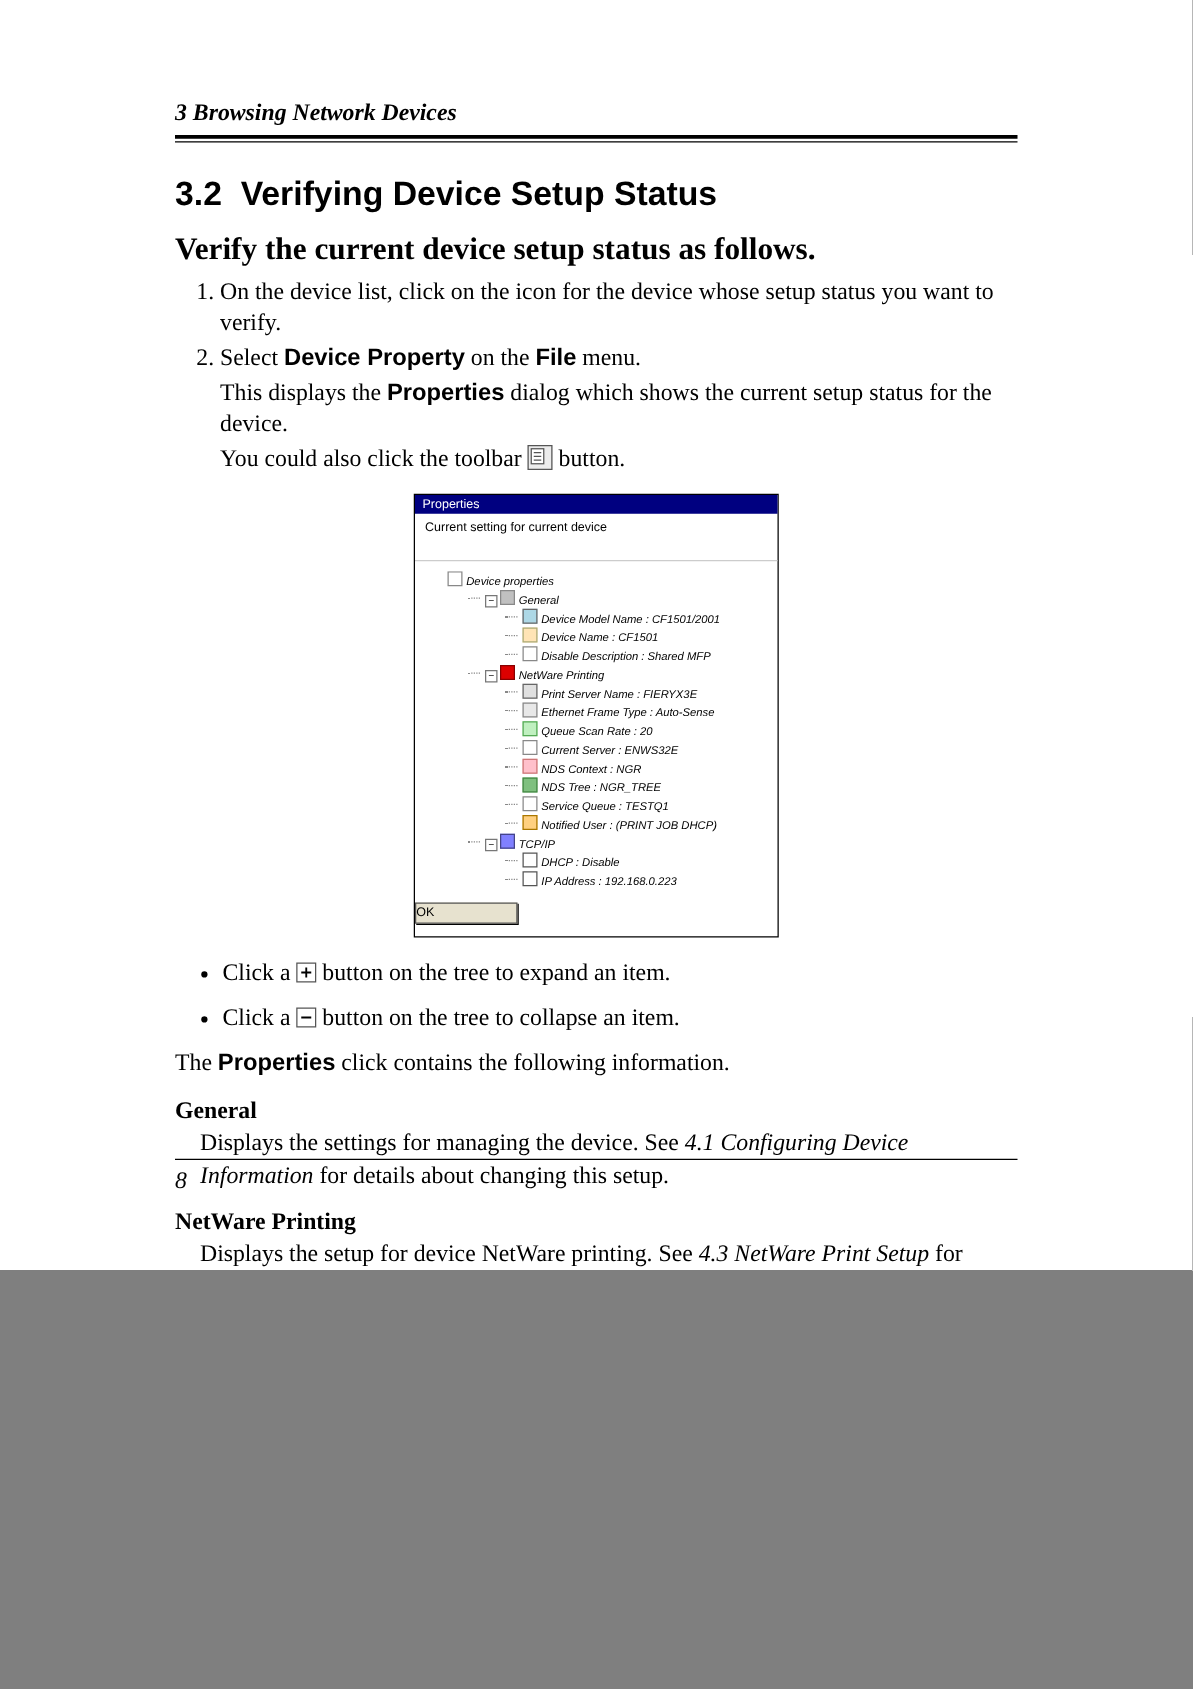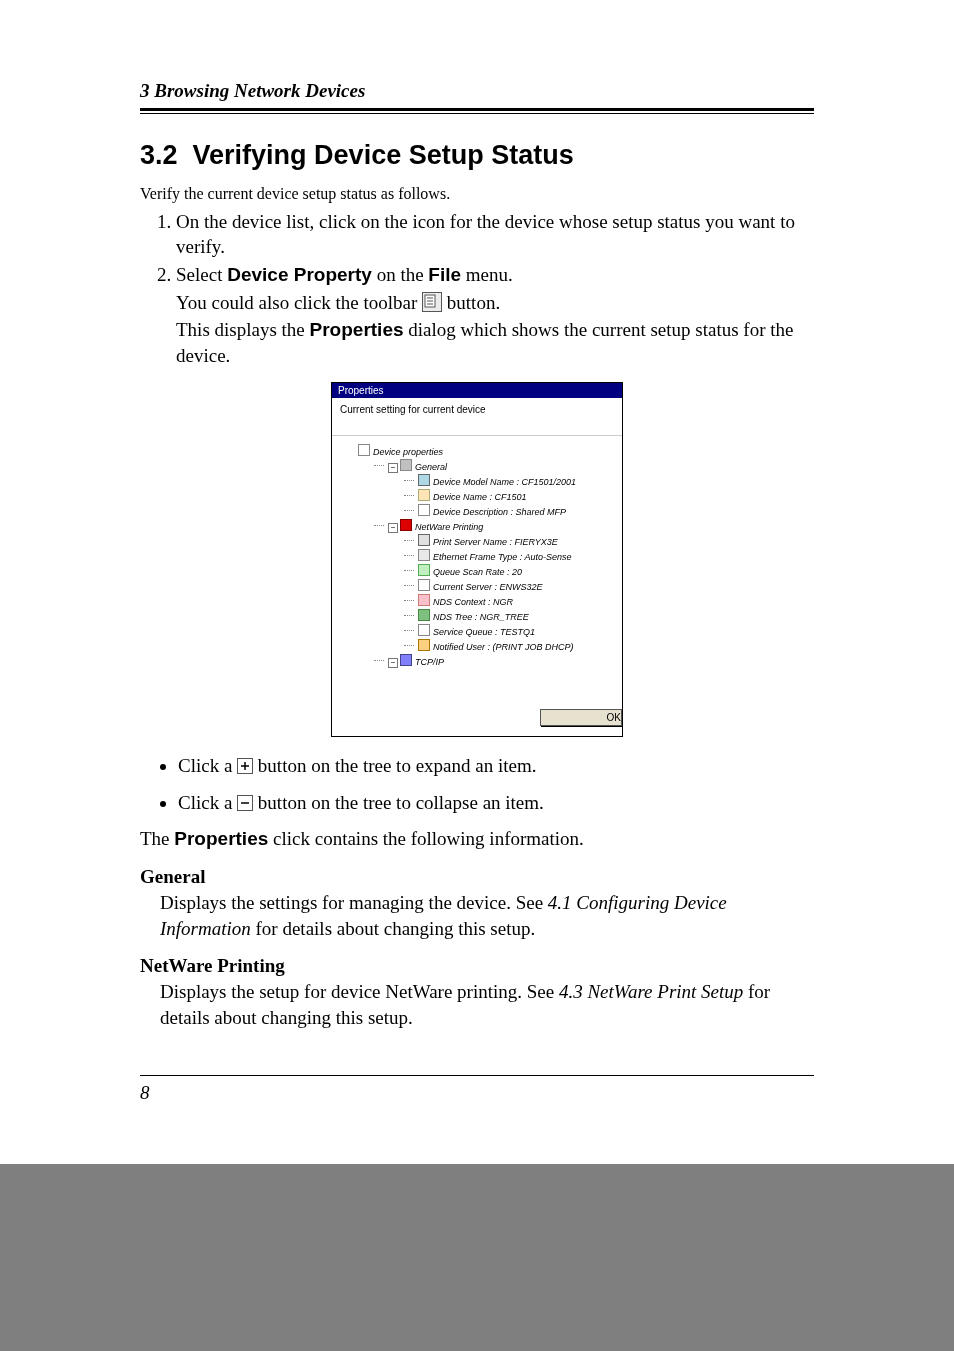--- a/index.html
+++ b/index.html
@@ -3,21 +3,21 @@
 <meta charset="utf-8">
 <style>
   html, body {
     margin: 0;
     padding: 0;
     background: #7f7f7f;
     font-family: "Times New Roman", Times, serif;
   }
   .page {
     width: 954px;
-    height: 1164px;
+    height: 1016px;
     background: #ffffff;
     margin: 0 auto;
     position: relative;
     box-sizing: border-box;
     padding: 80px 140px 40px 140px;
     color: #000;
   }
   .running-head {
     font-style: italic;
     font-weight: bold;
@@ -35,23 +35,24 @@
     margin-top: 2px;
     margin-bottom: 26px;
   }
   .section-title {
     font-family: Arial, Helvetica, sans-serif;
     font-weight: bold;
     font-size: 27px;
     margin: 0 0 12px 0;
   }
   .body-text {
-    font-size: 16px;
+    font-size: 25px;
     line-height: 1.35;
     margin: 0 0 4px 0;
+    font-weight: bold;
   }
   .ordered {
     font-size: 19px;
     line-height: 1.35;
     margin: 0 0 2px 0;
     padding-left: 36px;
   }
   .ordered li { margin-bottom: 2px; }
   .ordered .sub {
     display: block;
@@ -171,21 +172,21 @@
     border:1px solid #777;
     background:#fff;
     font-size:8px;
     line-height:7px;
     text-align:center;
     margin-right:2px;
     vertical-align:0;
   }
 
   .dialog .btn-row {
-    text-align: right;
+    text-align: left;
     padding: 4px 0 10px 0;
   }
   .dialog .ok-btn {
     display: inline-block;
     width: 80px;
     padding: 2px 0;
     font-size: 10px;
     background: #e7e2cf;
     border: 1px solid #555;
     box-shadow: 1px 1px 0 #000;
@@ -250,61 +251,66 @@
 
   <ol class="ordered">
     <li>
       <span>On the device list, click on the icon for the device whose setup status you want to verify.</span>
     </li>
     <li>
       <span>
         <span>Select </span><span class="bold-sans">Device Property</span><span> on the </span><span class="bold-sans">File</span><span> menu.</span>
       </span>
       <span class="sub">
+        <span>This displays the </span><span class="bold-sans">Properties</span><span> dialog which shows the current setup status for the device.</span>
+      </span>
+      <span class="sub">
         <span>You could also click the toolbar </span><span class="inline-icon"><svg viewBox="0 0 18 18">
               <rect x="2" y="2" width="10" height="12" fill="#fff" stroke="#555"></rect>
               <line x1="4" y1="5" x2="10" y2="5" stroke="#555"></line>
               <line x1="4" y1="8" x2="10" y2="8" stroke="#555"></line>
               <line x1="4" y1="11" x2="10" y2="11" stroke="#555"></line>
             </svg></span><span> button.</span>
-      </span>
-      <span class="sub">
-        <span>This displays the </span><span class="bold-sans">Properties</span><span> dialog which shows the current setup status for the device.</span>
       </span>
     </li>
   </ol>
 
   <div class="figure-wrap">
     <div class="dialog">
       <div class="titlebar">Properties</div>
       <div class="subtitle">Current setting for current device</div>
       <div class="tree-shell">
         <ul class="tree">
           <li><span class="node-icon ic-root"></span><span>Device properties</span>
             <ul>
               <li><span class="exp">−</span><span class="node-icon ic-folder"></span><span>General</span>
                 <ul>
                   <li><span class="node-icon ic-monitor"></span><span>Device Model Name : CF1501/2001</span></li>
                   <li><span class="node-icon ic-tag"></span><span>Device Name : CF1501</span></li>
-                  <li><span class="node-icon ic-text"></span><span>Device Description : Shared MFP</span></li>
+                  <li><span class="node-icon ic-text"></span><span>Disable Description : Shared MFP</span></li>
                 </ul>
               </li>
               <li><span class="exp">−</span><span class="node-icon ic-netware"></span><span>NetWare Printing</span>
                 <ul>
                   <li><span class="node-icon ic-printer"></span><span>Print Server Name : FIERYX3E</span></li>
                   <li><span class="node-icon ic-frame"></span><span>Ethernet Frame Type : Auto-Sense</span></li>
                   <li><span class="node-icon ic-queue"></span><span>Queue Scan Rate : 20</span></li>
                   <li><span class="node-icon ic-server"></span><span>Current Server : ENWS32E</span></li>
                   <li><span class="node-icon ic-ctx"></span><span>NDS Context : NGR</span></li>
                   <li><span class="node-icon ic-tree"></span><span>NDS Tree : NGR_TREE</span></li>
                   <li><span class="node-icon ic-svc"></span><span>Service Queue : TESTQ1</span></li>
                   <li><span class="node-icon ic-user"></span><span>Notified User : (PRINT JOB DHCP)</span></li>
                 </ul>
               </li>
               <li><span class="exp">−</span><span class="node-icon ic-tcp"></span><span>TCP/IP</span>
+                <ul>
+                  <li><span class="node-icon ic-row"></span><span>DHCP : Disable</span></li>
+                  <li><span class="node-icon ic-row"></span><span>IP Address : 192.168.0.223</span></li>
+
+                </ul>
               </li>
             </ul>
           </li>
         </ul>
       </div>
       <div class="btn-row">
         <span class="ok-btn">OK</span>
       </div>
     </div>
   </div>

